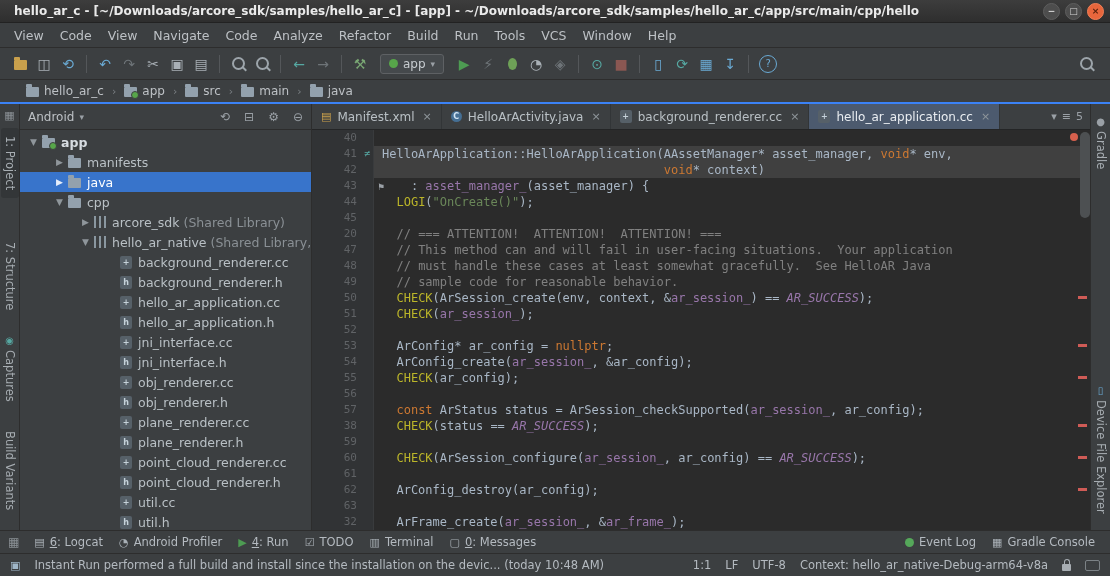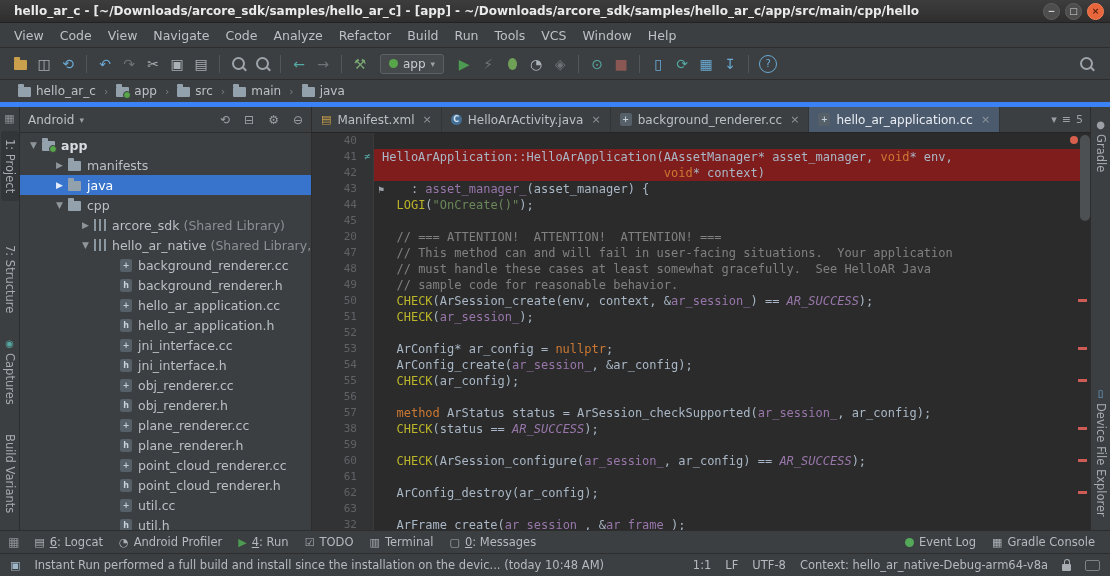--- a/index.html
+++ b/index.html
@@ -23,22 +23,22 @@
   .tico{width:24px;height:22px;display:flex;align-items:center;justify-content:center;font-size:14px;border-radius:3px;flex:none}
   .tico.circ{width:16px;height:16px;border:1px solid #6aaad4;border-radius:50%;font-size:10px;margin:0 4px}
   .tsep{width:1px;height:18px;background:#54575a;margin:0 6px;flex:none}
   .run-config{display:flex;align-items:center;gap:5px;background:#45494c;border:1px solid #5e6164;border-radius:3px;
     padding:2px 8px;margin:0 8px;color:#c7ccd0;font-size:12px}
   .rc-dot{width:9px;height:9px;border-radius:50%;background:#57a64a}
   .rc-caret{color:#9aa0a6;font-size:9px}
   .toolbar-right{margin-left:auto;display:flex;align-items:center;gap:8px;padding-right:4px}
 
   
-  .navbar{height:22px;flex:none;background:#3c3f41;border-bottom:5px solid #3b82f6;display:flex;align-items:center;
-    padding:0 16px;font-size:12px;color:#bdc1c5}
+  .navbar{height:22px;flex:none;background:#3c3f41;border-bottom:2px solid #3b82f6;display:flex;align-items:center;
+    padding:0 24px;font-size:12px;color:#bdc1c5}
   .crumb{display:flex;align-items:center;gap:5px;padding:0 2px}
   .crumb-sep{color:#7a7f83;margin:0 6px;font-size:11px}
 
   
   .main{flex:1;display:flex;min-height:0}
   .strip{width:19px;flex:none;background:#3c3f41;display:flex;flex-direction:column;align-items:center}
   .strip.left{border-right:1px solid #2d2d2d}
   .strip.right{border-left:1px solid #2d2d2d}
   .strip-top-ico{margin-top:5px;color:#8a9095;font-size:11px}
   .vtab{writing-mode:vertical-rl;font-size:11.5px;color:#a7adb2;padding:8px 2px;border-radius:3px;
@@ -87,21 +87,21 @@
   .etab{display:flex;align-items:center;gap:6px;padding:0 9px;font-size:12px;color:#b9c0c5;border-right:1px solid #323537;
     background:#3c3f41;cursor:default;white-space:nowrap}
   .etab.active{background:#4c5a6e;color:#e9edf1}
   .eclose{color:#8f969b;font-size:11px;margin-left:2px}
   .tabbar-right{margin-left:auto;display:flex;align-items:center;gap:5px;padding-right:7px;color:#9aa0a6;font-size:11px}
   .edwrap{flex:1;position:relative;overflow:hidden;font:12px/16px "DejaVu Sans Mono",monospace}
   .ed-line{display:flex;height:16px;white-space:pre;position:relative}
   .ed-gut{width:62px;flex:none;background:#313335;border-right:1px solid #393b3d;color:#606366;
     text-align:right;padding-right:16px;box-sizing:border-box;font-size:11px;position:relative}
   .ed-code{flex:1;padding-left:8px}
-  .ed-line.hl .ed-code{background:#7f1d1d}
+  .ed-line.hl .ed-code{background:#404040}
   .gicon{position:absolute;right:3px;top:0;font-size:10px;color:#56a8a2}
   .bmark{position:absolute;left:66px;top:1px;color:#9aa0a6;font-size:10px}
   .tk-d{color:#a9b7c6}.tk-k{color:#cc7832}.tk-s{color:#6a8759}.tk-c{color:#808080}
   .tk-m{color:#bbb529}.tk-f{color:#9876aa}.tk-cn{color:#9876aa;font-style:italic}
   .overlay{position:absolute;inset:0;pointer-events:none}
   .emark{position:absolute;right:3px;width:9px;height:3px;background:#cf5b56}
   .vthumb{position:absolute;right:0;top:2px;width:10px;height:86px;background:#4d5052;border-radius:5px}
   .eind{position:absolute;right:1px;top:-12px;width:8px;height:8px;border-radius:50%;background:#d6604d}
 
   
@@ -405,21 +405,21 @@
             <div class="ed-line"><span class="ed-gut">47</span><span class="ed-code"><span class="tk-d">  </span><span class="tk-c">// This method can and will fail in user-facing situations.  Your application</span></span></div>
             <div class="ed-line"><span class="ed-gut">48</span><span class="ed-code"><span class="tk-d">  </span><span class="tk-c">// must handle these cases at least somewhat gracefully.  See HelloAR Java</span></span></div>
             <div class="ed-line"><span class="ed-gut">49</span><span class="ed-code"><span class="tk-d">  </span><span class="tk-c">// sample code for reasonable behavior.</span></span></div>
             <div class="ed-line"><span class="ed-gut">50</span><span class="ed-code"><span class="tk-d">  </span><span class="tk-m">CHECK</span><span class="tk-d">(ArSession_create(env, context, &amp;</span><span class="tk-f">ar_session_</span><span class="tk-d">) == </span><span class="tk-cn">AR_SUCCESS</span><span class="tk-d">);</span></span></div>
             <div class="ed-line"><span class="ed-gut">51</span><span class="ed-code"><span class="tk-d">  </span><span class="tk-m">CHECK</span><span class="tk-d">(</span><span class="tk-f">ar_session_</span><span class="tk-d">);</span></span></div>
             <div class="ed-line"><span class="ed-gut">52</span><span class="ed-code"></span></div>
             <div class="ed-line"><span class="ed-gut">53</span><span class="ed-code"><span class="tk-d">  ArConfig* ar_config = </span><span class="tk-k">nullptr</span><span class="tk-d">;</span></span></div>
             <div class="ed-line"><span class="ed-gut">54</span><span class="ed-code"><span class="tk-d">  ArConfig_create(</span><span class="tk-f">ar_session_</span><span class="tk-d">, &amp;ar_config);</span></span></div>
             <div class="ed-line"><span class="ed-gut">55</span><span class="ed-code"><span class="tk-d">  </span><span class="tk-m">CHECK</span><span class="tk-d">(ar_config);</span></span></div>
             <div class="ed-line"><span class="ed-gut">56</span><span class="ed-code"></span></div>
-            <div class="ed-line"><span class="ed-gut">57</span><span class="ed-code"><span class="tk-d">  </span><span class="tk-k">method</span><span class="tk-d"> ArStatus status = ArSession_checkSupported(</span><span class="tk-f">ar_session_</span><span class="tk-d">, ar_config);</span></span></div>
+            <div class="ed-line"><span class="ed-gut">57</span><span class="ed-code"><span class="tk-d">  </span><span class="tk-k">const</span><span class="tk-d"> ArStatus status = ArSession_checkSupported(</span><span class="tk-f">ar_session_</span><span class="tk-d">, ar_config);</span></span></div>
             <div class="ed-line"><span class="ed-gut">38</span><span class="ed-code"><span class="tk-d">  </span><span class="tk-m">CHECK</span><span class="tk-d">(status == </span><span class="tk-cn">AR_SUCCESS</span><span class="tk-d">);</span></span></div>
             <div class="ed-line"><span class="ed-gut">59</span><span class="ed-code"></span></div>
             <div class="ed-line"><span class="ed-gut">60</span><span class="ed-code"><span class="tk-d">  </span><span class="tk-m">CHECK</span><span class="tk-d">(ArSession_configure(</span><span class="tk-f">ar_session_</span><span class="tk-d">, ar_config) == </span><span class="tk-cn">AR_SUCCESS</span><span class="tk-d">);</span></span></div>
             <div class="ed-line"><span class="ed-gut">61</span><span class="ed-code"></span></div>
             <div class="ed-line"><span class="ed-gut">62</span><span class="ed-code"><span class="tk-d">  ArConfig_destroy(ar_config);</span></span></div>
             <div class="ed-line"><span class="ed-gut">63</span><span class="ed-code"></span></div>
             <div class="ed-line"><span class="ed-gut">32</span><span class="ed-code"><span class="tk-d">  ArFrame_create(</span><span class="tk-f">ar_session_</span><span class="tk-d">, &amp;</span><span class="tk-f">ar_frame_</span><span class="tk-d">);</span></span></div>
             <div class="ed-line"><span class="ed-gut">65</span><span class="ed-code"></span></div>
           </div>
         <div class="overlay">

